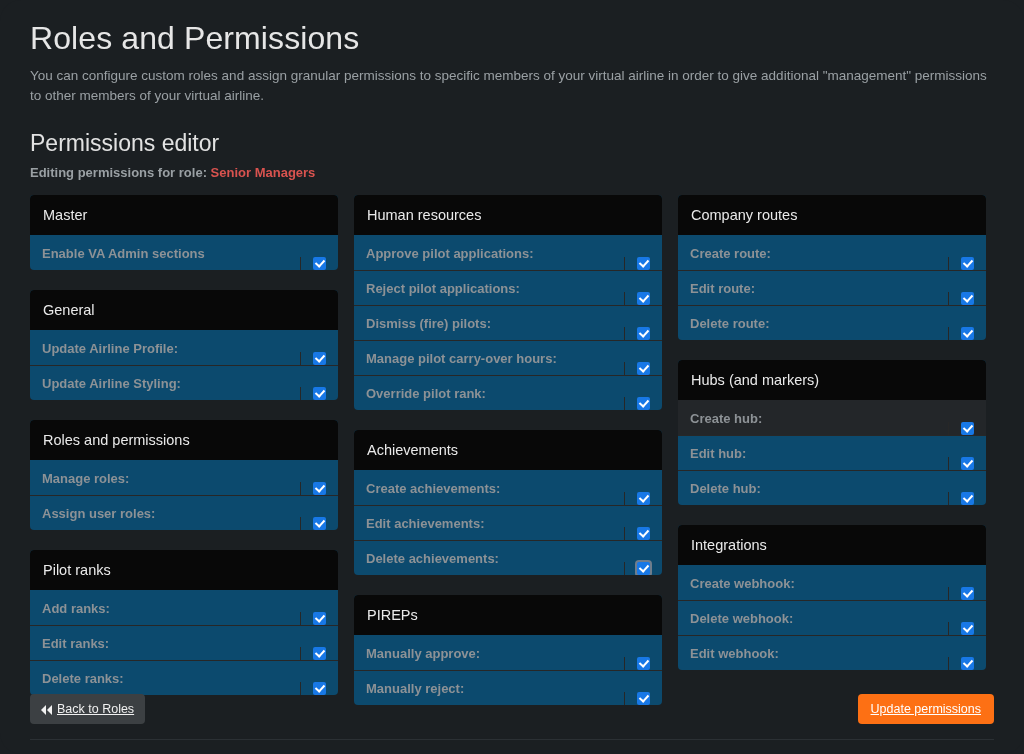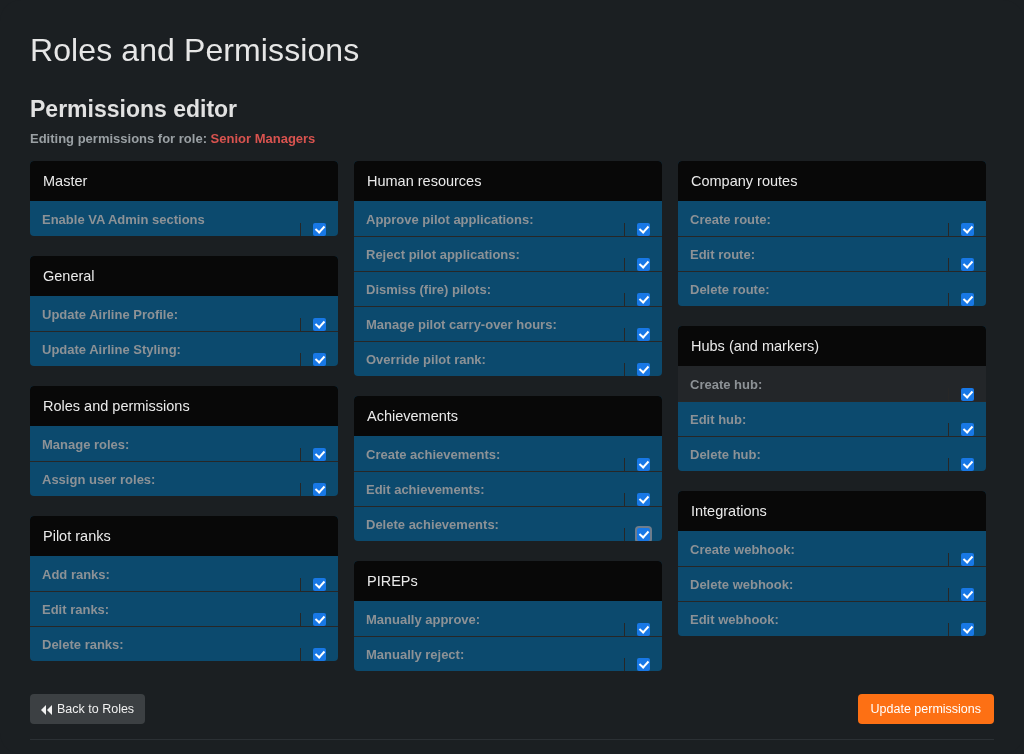--- a/index.html
+++ b/index.html
@@ -7,21 +7,21 @@
   html, body {
     margin: 0; padding: 0;
     width: 1024px; height: 754px;
     background: #1b1f22;
     font-family: "Liberation Sans", sans-serif;
     overflow: hidden;
   }
   .page {
     width: 1024px; height: 754px;
     position: relative;
-    padding: 16px 30px;
+    padding: 4px 30px;
     background: #1b1f22;
     border-radius: 21px;
   }
 
   
   .page-title {
     margin: 0;
     padding-top: 12px;
     font-size: 32px;
     font-weight: 400;
@@ -32,21 +32,21 @@
   .page-intro {
     margin: 6px 0 0 0;
     font-size: 13.5px;
     line-height: 20px;
     color: #9aa0a4;
     max-width: 965px;
   }
   .section-title {
     margin: 22px 0 0 0;
     font-size: 23px;
-    font-weight: 700;
+    font-weight: 400;
     line-height: 30px;
     color: #e2e2e2;
   }
   .editing-line {
     margin: 6px 0 4px 0;
     font-size: 13px;
     font-weight: bold;
     color: #9aa0a4;
     line-height: 18px;
   }
@@ -141,20 +141,21 @@
   .btn {
     border: none;
     border-radius: 4px;
     font-family: "Liberation Sans", sans-serif;
     font-size: 12.5px;
     line-height: 14px;
     cursor: pointer;
     display: inline-flex;
     align-items: center;
     gap: 5px;
+    text-decoration: underline;
   }
   .btn-back {
     position: absolute; left: 0; top: 0;
     background: #3c4043;
     color: #f1f1f1;
     padding: 8px 11px;
   }
   .btn-update {
     position: absolute; right: 0; top: 0;
     background: #fd7014;
@@ -175,20 +176,21 @@
     background: #2b3034;
   }
 </style>
 </head>
 <body>
 
 <div class="page">
 
   <h1 class="page-title">Roles and Permissions</h1>
 
+  <p class="page-intro">You can configure custom roles and assign granular permissions to specific members of your virtual airline in order to give additional "management" permissions to other members of your virtual airline.</p>
 
   <h2 class="section-title">Permissions editor</h2>
 
   <p class="editing-line">
     <span>Editing permissions for role:</span>
     <span class="role-name">Senior Managers</span>
   </p>
 
   <div class="columns" id="columns">
       <div class="col">

